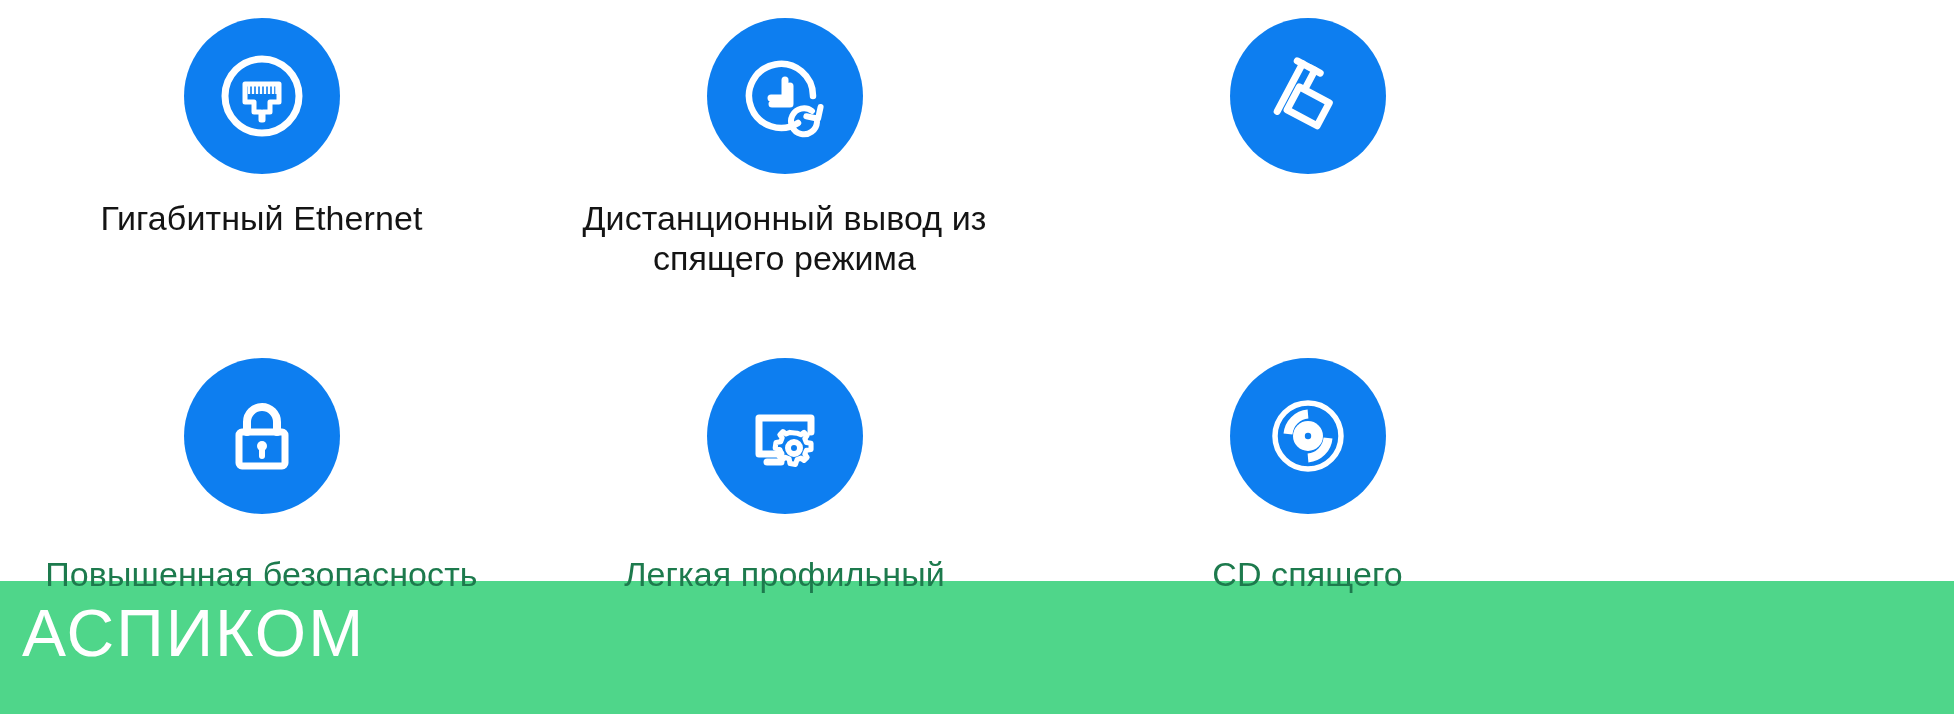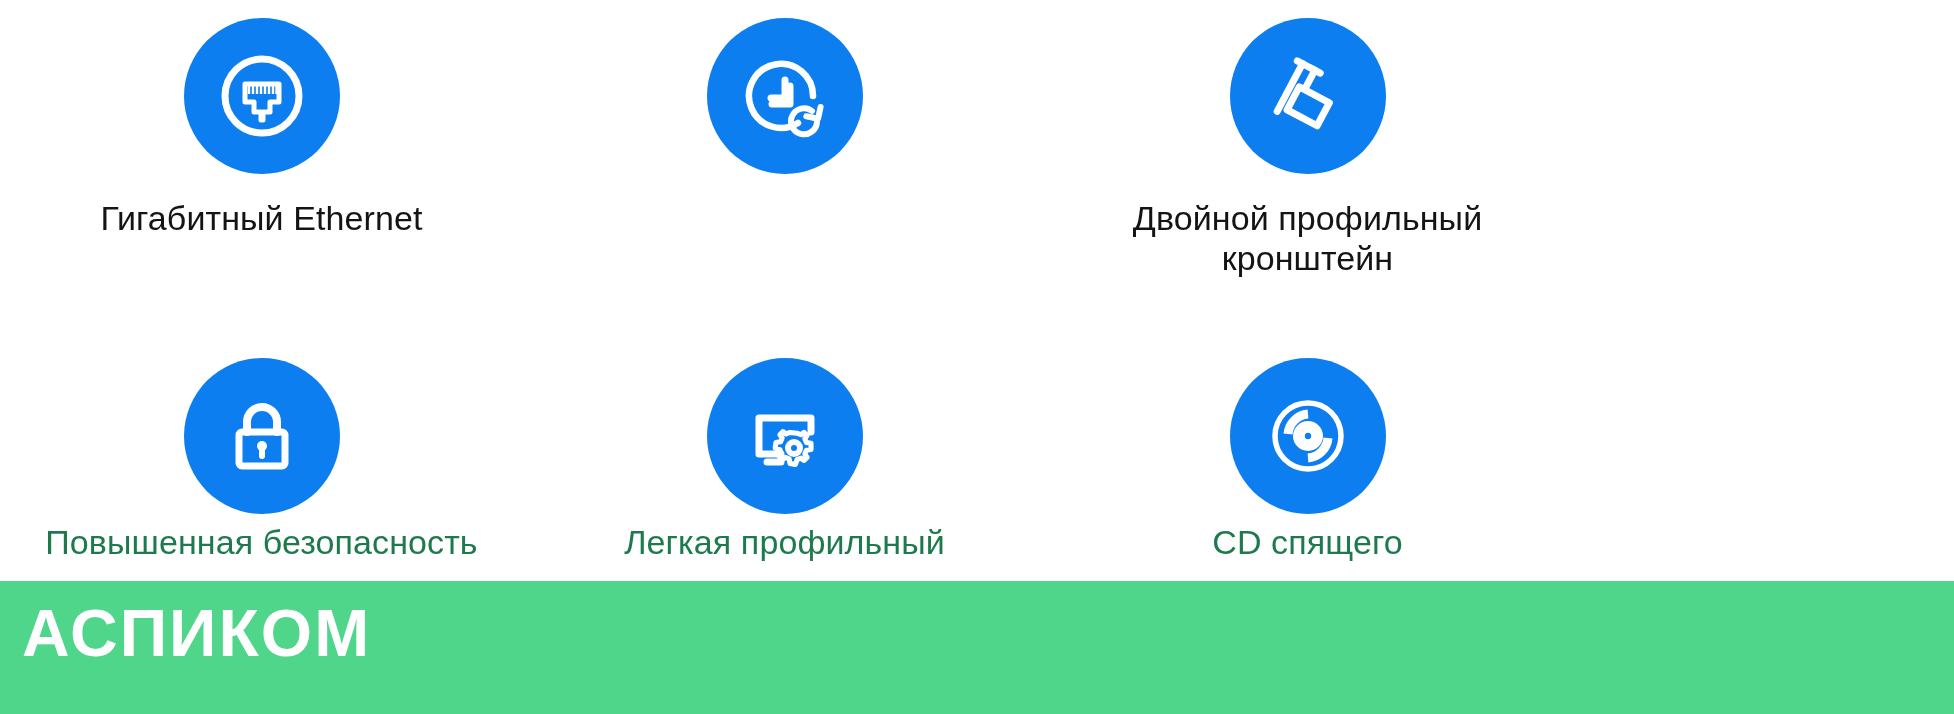--- a/index.html
+++ b/index.html
@@ -38,42 +38,42 @@
   .cap{
     margin-top:24px;
     text-align:center;
     font-size:34px;
     line-height:1.18;
     color:#141414;
     max-width:460px;
     font-weight:400;
     letter-spacing:0.1px;
   }
-  .row2 .cap{margin-top:8px;text-align:right;}
+  .row2 .cap{margin-top:40px;text-align:right;}
 
   
   .banner{
     position:absolute;
     left:0;
     top:581px;
     width:1954px;
     height:133px;
     background:#4fd68a;
     z-index:5;
   }
   .watermark{
     position:absolute;
     left:22px;
     top:600px;
     z-index:6;
     color:#ffffff;
     font-size:66px;
     line-height:1;
     letter-spacing:2px;
-    font-weight:700;
+    font-weight:400;
     white-space:nowrap;
     pointer-events:none;
   }
   
   .row2 .cap{position:relative;z-index:6;color:#1d7a4d;}
 </style>
 </head>
 <body>
 
 <div id="stage">
@@ -110,37 +110,37 @@
             <path d="M46 70 L46 52 L64 52" fill="none" stroke="#ffffff" stroke-width="7" stroke-linecap="round" stroke-linejoin="round" transform="rotate(180 50.5 55)"></path>
             <path d="M50 52 L50 34" fill="none" stroke="#ffffff" stroke-width="7" stroke-linecap="round"></path>
             <path d="M50 52 L36 52" fill="none" stroke="#ffffff" stroke-width="7" stroke-linecap="round"></path>
             <g>
               <path d="M82 76 A13 13 0 1 1 77 65" fill="none" stroke="#ffffff" stroke-width="6" stroke-linecap="round"></path>
               <path d="M84 60 L84 72 L72 72" fill="none" stroke="#ffffff" stroke-width="6" stroke-linecap="round" stroke-linejoin="round" transform="rotate(12 80 68)"></path>
             </g>
           </svg>
         </span>
       </div>
+      <div class="cap">Дистанционный вывод из спящего режима</div>
     </div>
 
     <div class="cell row1">
       <div class="icon-circle" style="background:#0d7ef0;">
         <span>
           <svg width="100" height="100" viewBox="0 0 100 100">
             <g transform="rotate(28 50 50)" fill="none" stroke="#ffffff" stroke-width="7" stroke-linecap="round" stroke-linejoin="round">
               <path d="M30 24 L30 78"></path>
               <path d="M24 24 L36 24"></path>
               <path d="M44 24 L44 44"></path>
               <path d="M38 24 L50 24"></path>
               <path d="M38 46 L72 46 L72 72 L38 72 Z"></path>
             </g>
           </svg>
         </span>
       </div>
-      <div class="cap">Двойной профильный кронштейн</div>
     </div>
 
     <div class="cell row2">
       <div class="icon-circle" style="background:#0d7ef0;">
         <span>
           <svg width="100" height="100" viewBox="0 0 100 100">
             <path d="M35 46 L35 36 A15 15 0 0 1 65 36 L65 46" fill="none" stroke="#ffffff" stroke-width="8" stroke-linecap="round"></path>
             <rect x="27" y="46" width="46" height="34" rx="3" fill="none" stroke="#ffffff" stroke-width="7"></rect>
             <circle cx="50" cy="60" r="5" fill="#ffffff"></circle>
             <path d="M50 62 L50 70" stroke="#ffffff" stroke-width="6" stroke-linecap="round"></path>

